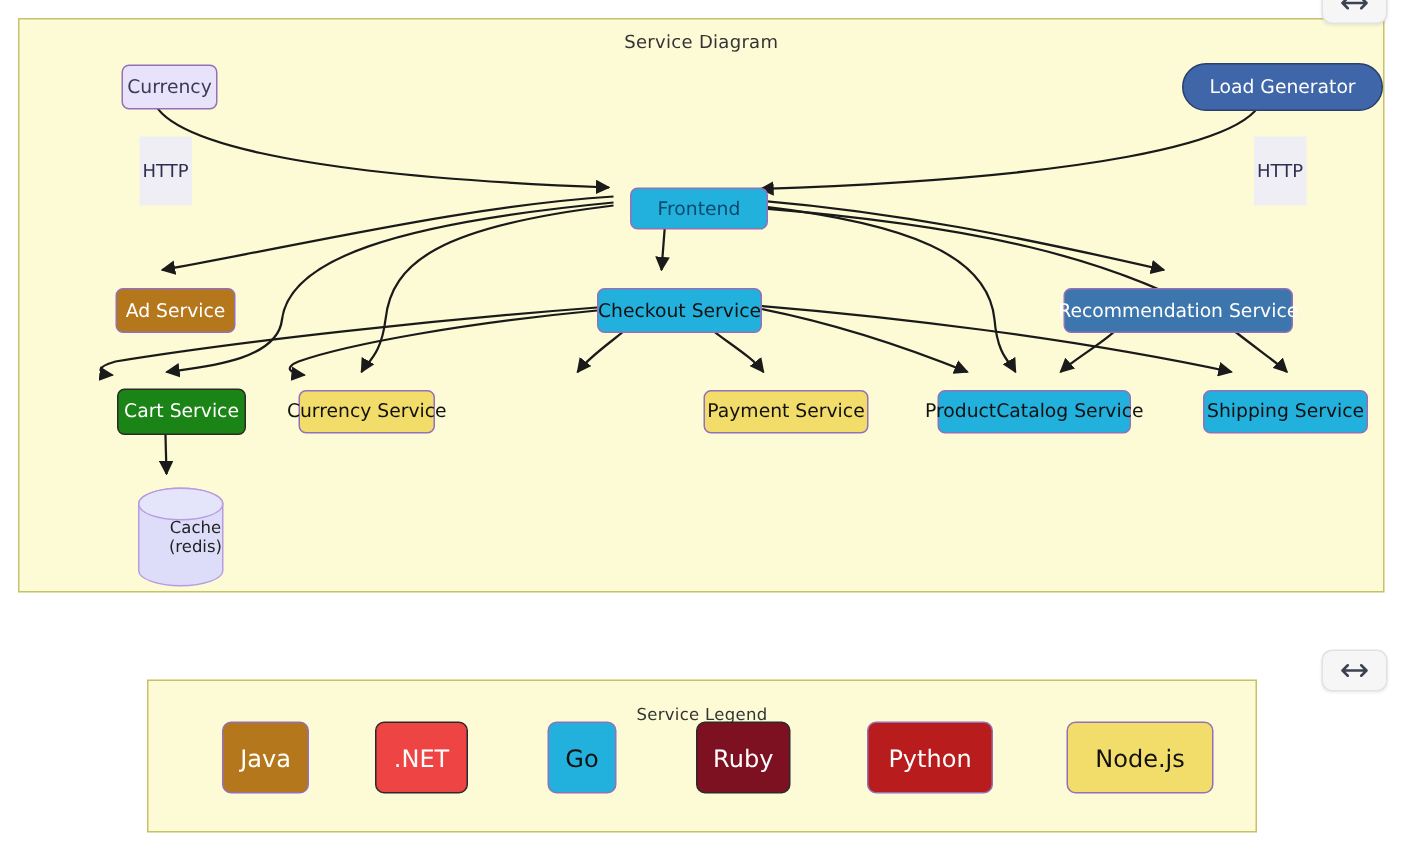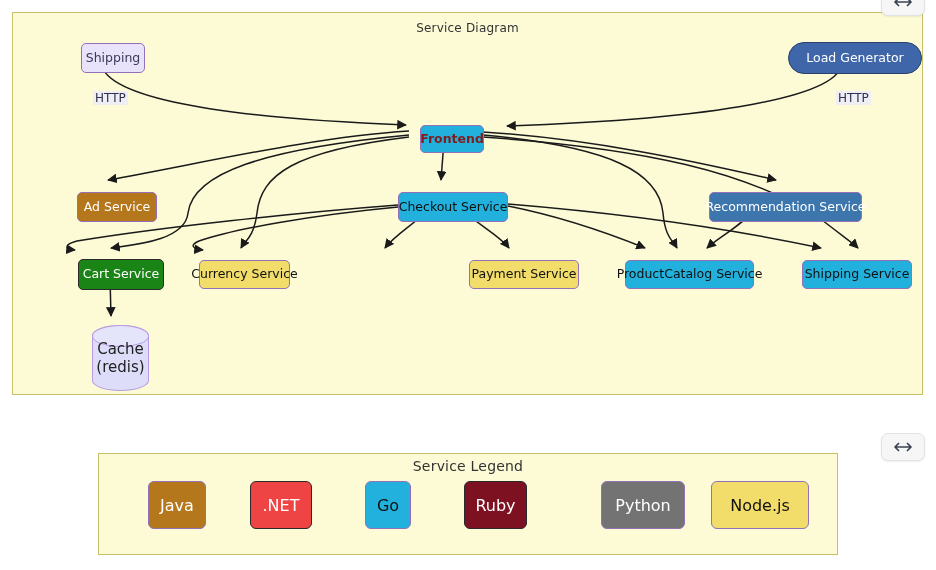--- a/index.html
+++ b/index.html
@@ -26,21 +26,21 @@
 
   .panel-title {
     position: absolute;
     left: 0; right: 0;
     text-align: center;
     color: #333333;
     font-size: 12px;
     letter-spacing: .2px;
   }
   #diagram-panel .panel-title { top: 8px; }
-  #legend-panel  .panel-title { top: 4px; font-size: 14px; }
+  #legend-panel  .panel-title { top: 16px; font-size: 11px; }
 
   
   .resize-handle {
     position: absolute;
     width: 44px; height: 28px;
     background: #f6f6f7;
     border: 1px solid #e2e2e5;
     border-radius: 7px;
     display: flex; align-items: center; justify-content: center;
     cursor: ew-resize;
@@ -76,43 +76,43 @@
 
   
   .cylinder {
     position: absolute;
     z-index: 3;
     background: #ddddfa;
     border: 1.4px solid #b89be0;
     border-radius: 50% / 16%;
     display: flex;
     align-items: center;
-    justify-content: center;
+    justify-content: flex-end;
     text-align: center;
-    font-size: 15px;
+    font-size: 11px;
     color: #222;
   }
   .cylinder::before {
     content: "";
     position: absolute;
     left: -1.4px; right: -1.4px; top: -1.4px;
     height: 20px;
     border: 1.4px solid #b89be0;
     border-radius: 50%;
     background: #e4e4fb;
   }
   .cylinder .cyl-label { position: relative; z-index: 2; }
 
   
   .edge-label {
     position: absolute;
     font-size: 12px;
     color: #2f2f4f;
     background: #eeeef4;
-    padding: 0 2px;
+    padding: 16px 2px;
     z-index: 4;
     white-space: nowrap;
   }
 
   
   .legend-item {
     position: absolute;
     top: 481px;
     width: 62px;
     height: 48px;
@@ -173,26 +173,26 @@
 
         <path d="M 495 191 C 580 198 700 212 808 235"></path>
 
         <path d="M 740 197 C 730 212 706 224 694 235"></path>
 
         <path d="M 97 265 L 98 303"></path>
       </g>
     </svg>
 
     <div class="node" style="left: 68px; top: 30px; width: 64px; height: 30px; background: rgb(232, 227, 251); border-color: rgb(147, 112, 184); color: rgb(58, 58, 90);">
-      <span>Shipping</span>
+      <span>Currency</span>
     </div>
     <div class="node pill" style="left: 775px; top: 29px; width: 134px; height: 32px; background: rgb(63, 102, 168); border-color: rgb(42, 63, 107); color: rgb(255, 255, 255);">
       <span>Load Generator</span>
     </div>
-    <div class="node" style="left: 407px; top: 112px; width: 64px; height: 28px; background: rgb(34, 176, 221); border-color: rgb(147, 112, 184); color: #7f1d1d; font-weight: bold;">
+    <div class="node" style="left: 407px; top: 112px; width: 92px; height: 28px; background: rgb(34, 176, 221); border-color: rgb(147, 112, 184); color: #0c4a6e;">
       <span>Frontend</span>
     </div>
     <div class="node" style="left: 64px; top: 179px; width: 80px; height: 30px; background: rgb(181, 119, 28); border-color: rgb(147, 112, 184); color: rgb(255, 255, 255);">
       <span>Ad Service</span>
     </div>
     <div class="node" style="left: 385px; top: 179px; width: 110px; height: 30px; background: rgb(34, 176, 221); border-color: rgb(147, 112, 184); color: rgb(17, 17, 17);">
       <span>Checkout Service</span>
     </div>
     <div class="node" style="left: 696px; top: 179px; width: 153px; height: 30px; background: rgb(61, 118, 173); border-color: rgb(147, 112, 184); color: rgb(255, 255, 255);">
       <span>Recommendation Service</span>
@@ -233,21 +233,21 @@
   </div>
   <div class="legend-item" style="left: 250px; width: 62px; background: #ef4444; border-color: rgb(42, 42, 42); color: rgb(255, 255, 255);">
     <span>.NET</span>
   </div>
   <div class="legend-item" style="left: 365px; width: 46px; background: rgb(34, 176, 221); border-color: rgb(147, 112, 184); color: rgb(17, 17, 17);">
     <span>Go</span>
   </div>
   <div class="legend-item" style="left: 464px; width: 63px; background: rgb(125, 17, 34); border-color: rgb(42, 42, 42); color: rgb(255, 255, 255);">
     <span>Ruby</span>
   </div>
-  <div class="legend-item" style="left: 578px; width: 84px; background: #737373; border-color: rgb(147, 112, 184); color: rgb(255, 255, 255); margin-left: 23px;">
+  <div class="legend-item" style="left: 578px; width: 84px; background: #b91c1c; border-color: rgb(147, 112, 184); color: rgb(255, 255, 255);">
     <span>Python</span>
   </div>
   <div class="legend-item" style="left: 711px; width: 98px; background: rgb(242, 221, 106); border-color: rgb(147, 112, 184); color: rgb(17, 17, 17);">
     <span>Node.js</span>
   </div>
 
   <div class="resize-handle" id="handle-top">
     <span>
       <svg width="18" height="14" viewBox="0 0 18 14">
         <path d="M4.5 3.5 L1 7 L4.5 10.5 M1.6 7 H16.4 M13.5 3.5 L17 7 L13.5 10.5" fill="none" stroke="#3b4252" stroke-width="1.7" stroke-linecap="round" stroke-linejoin="round"></path>

